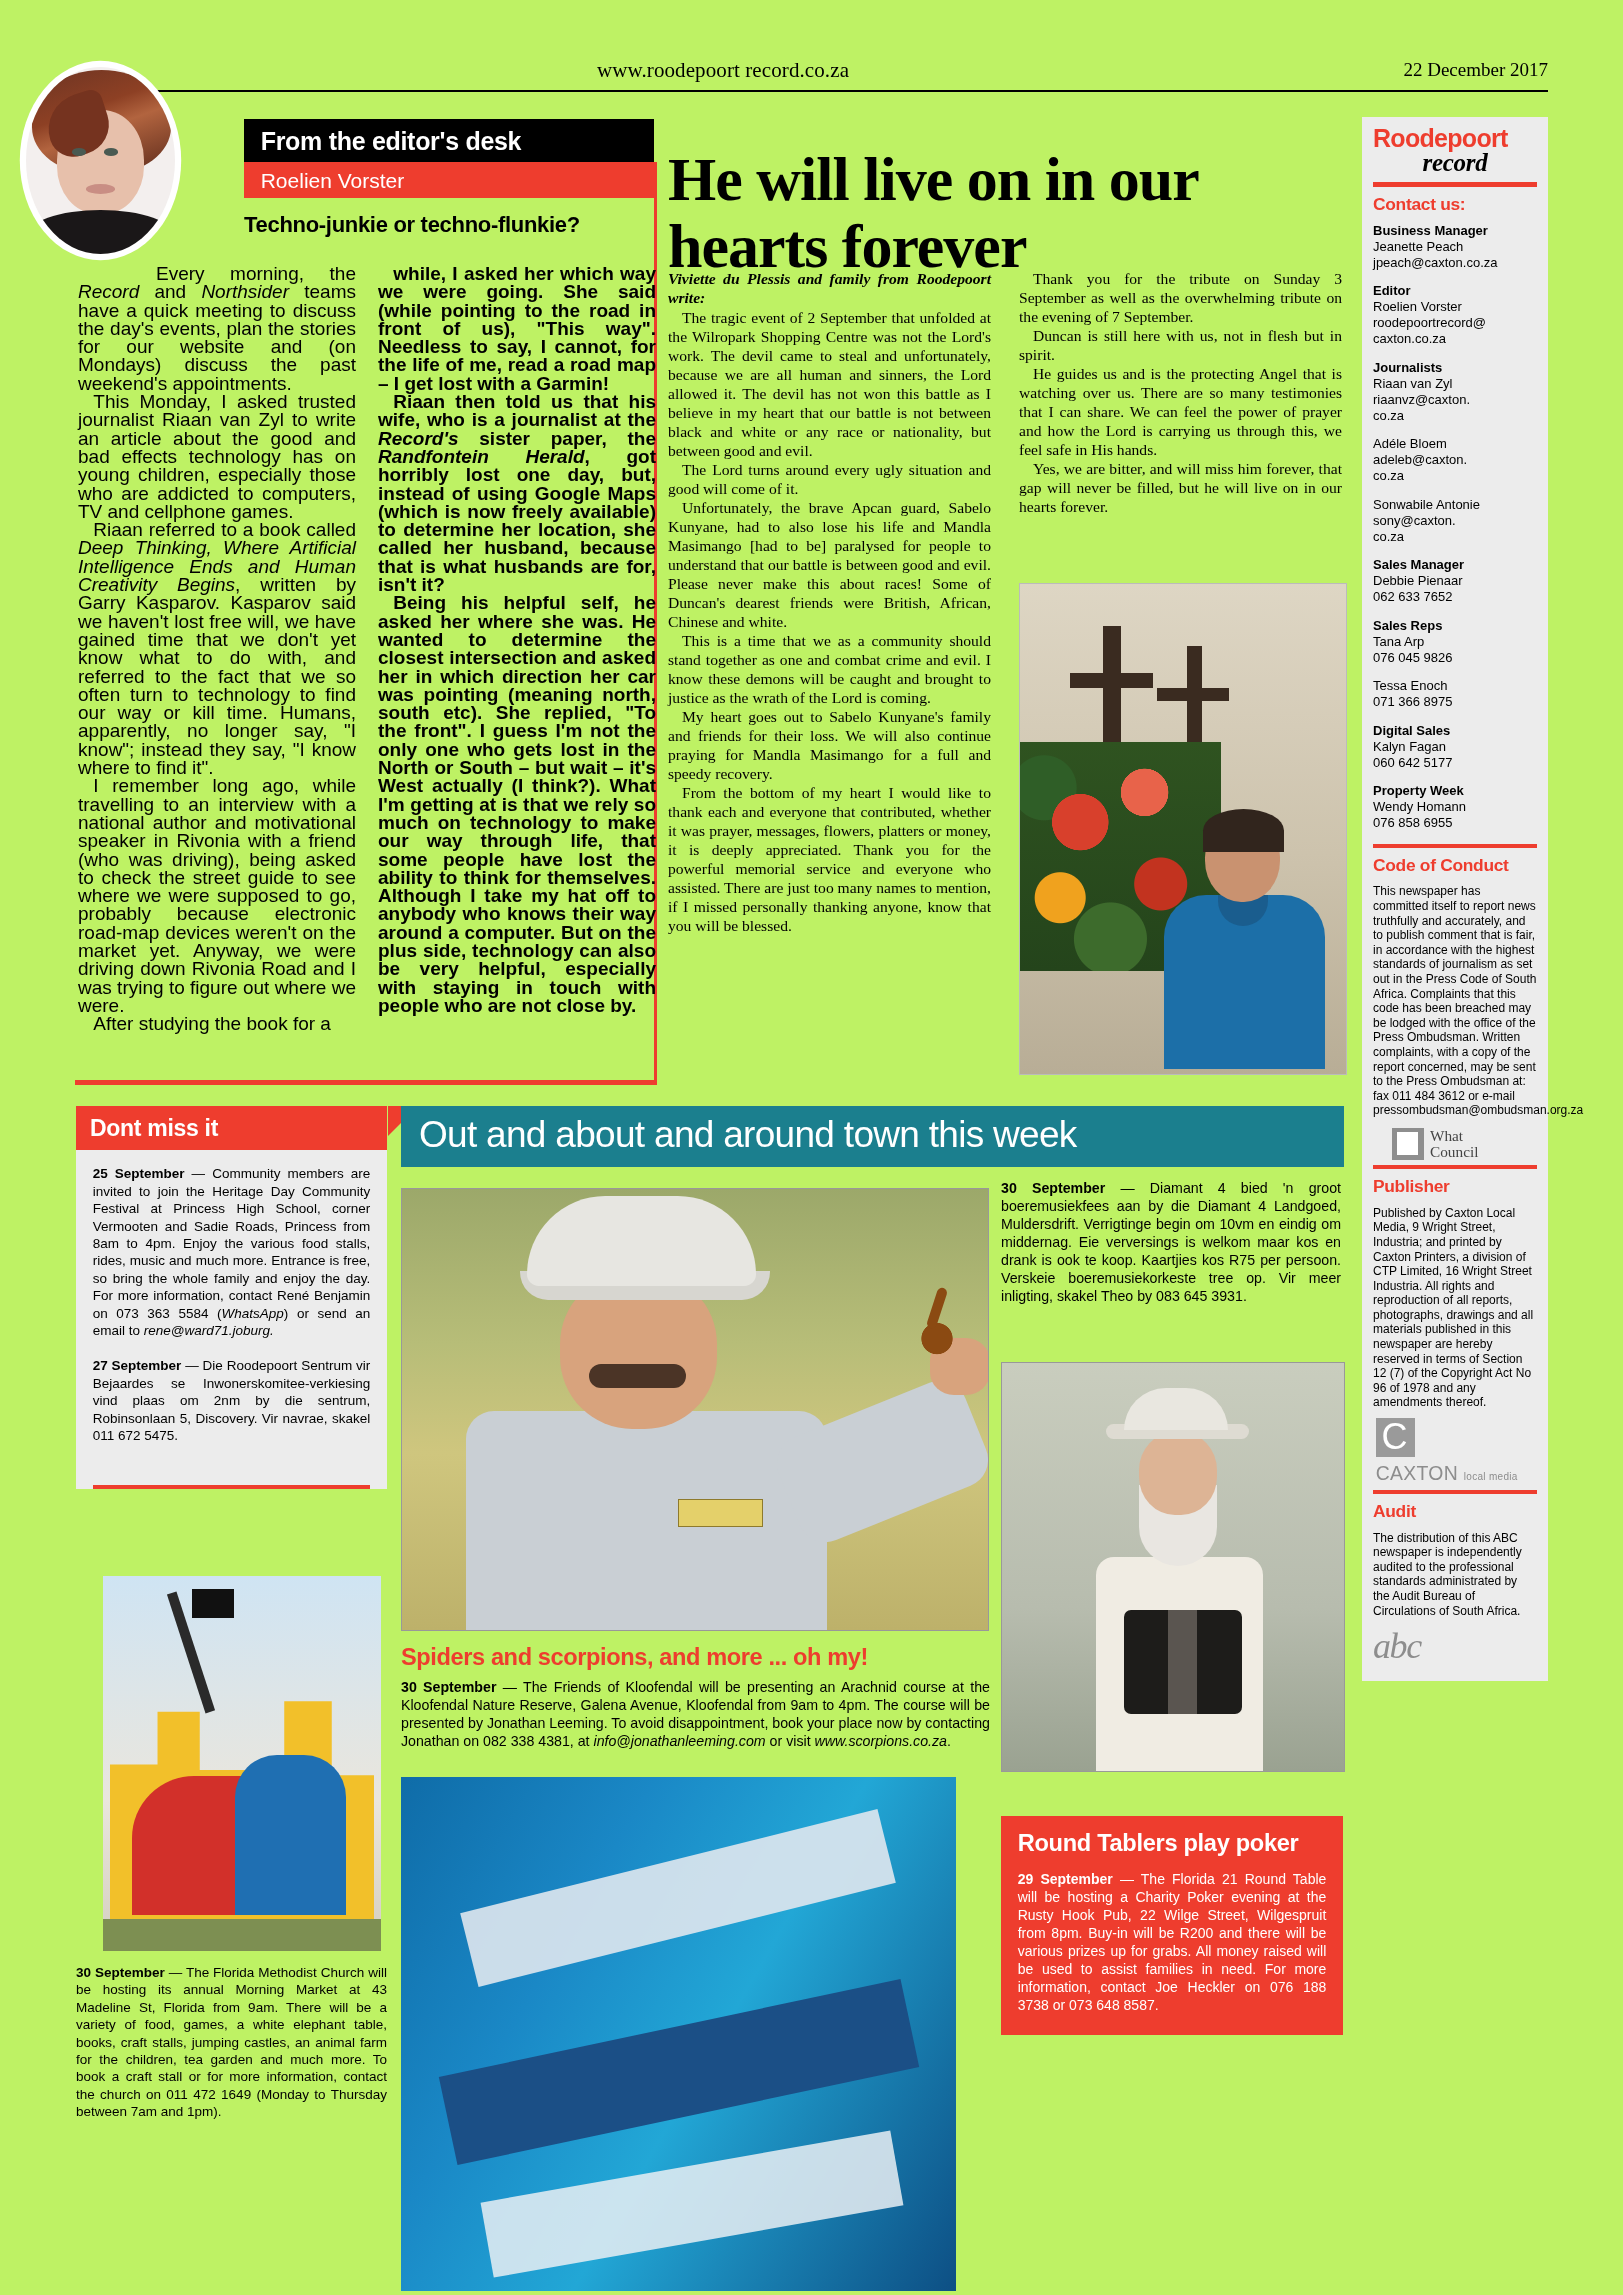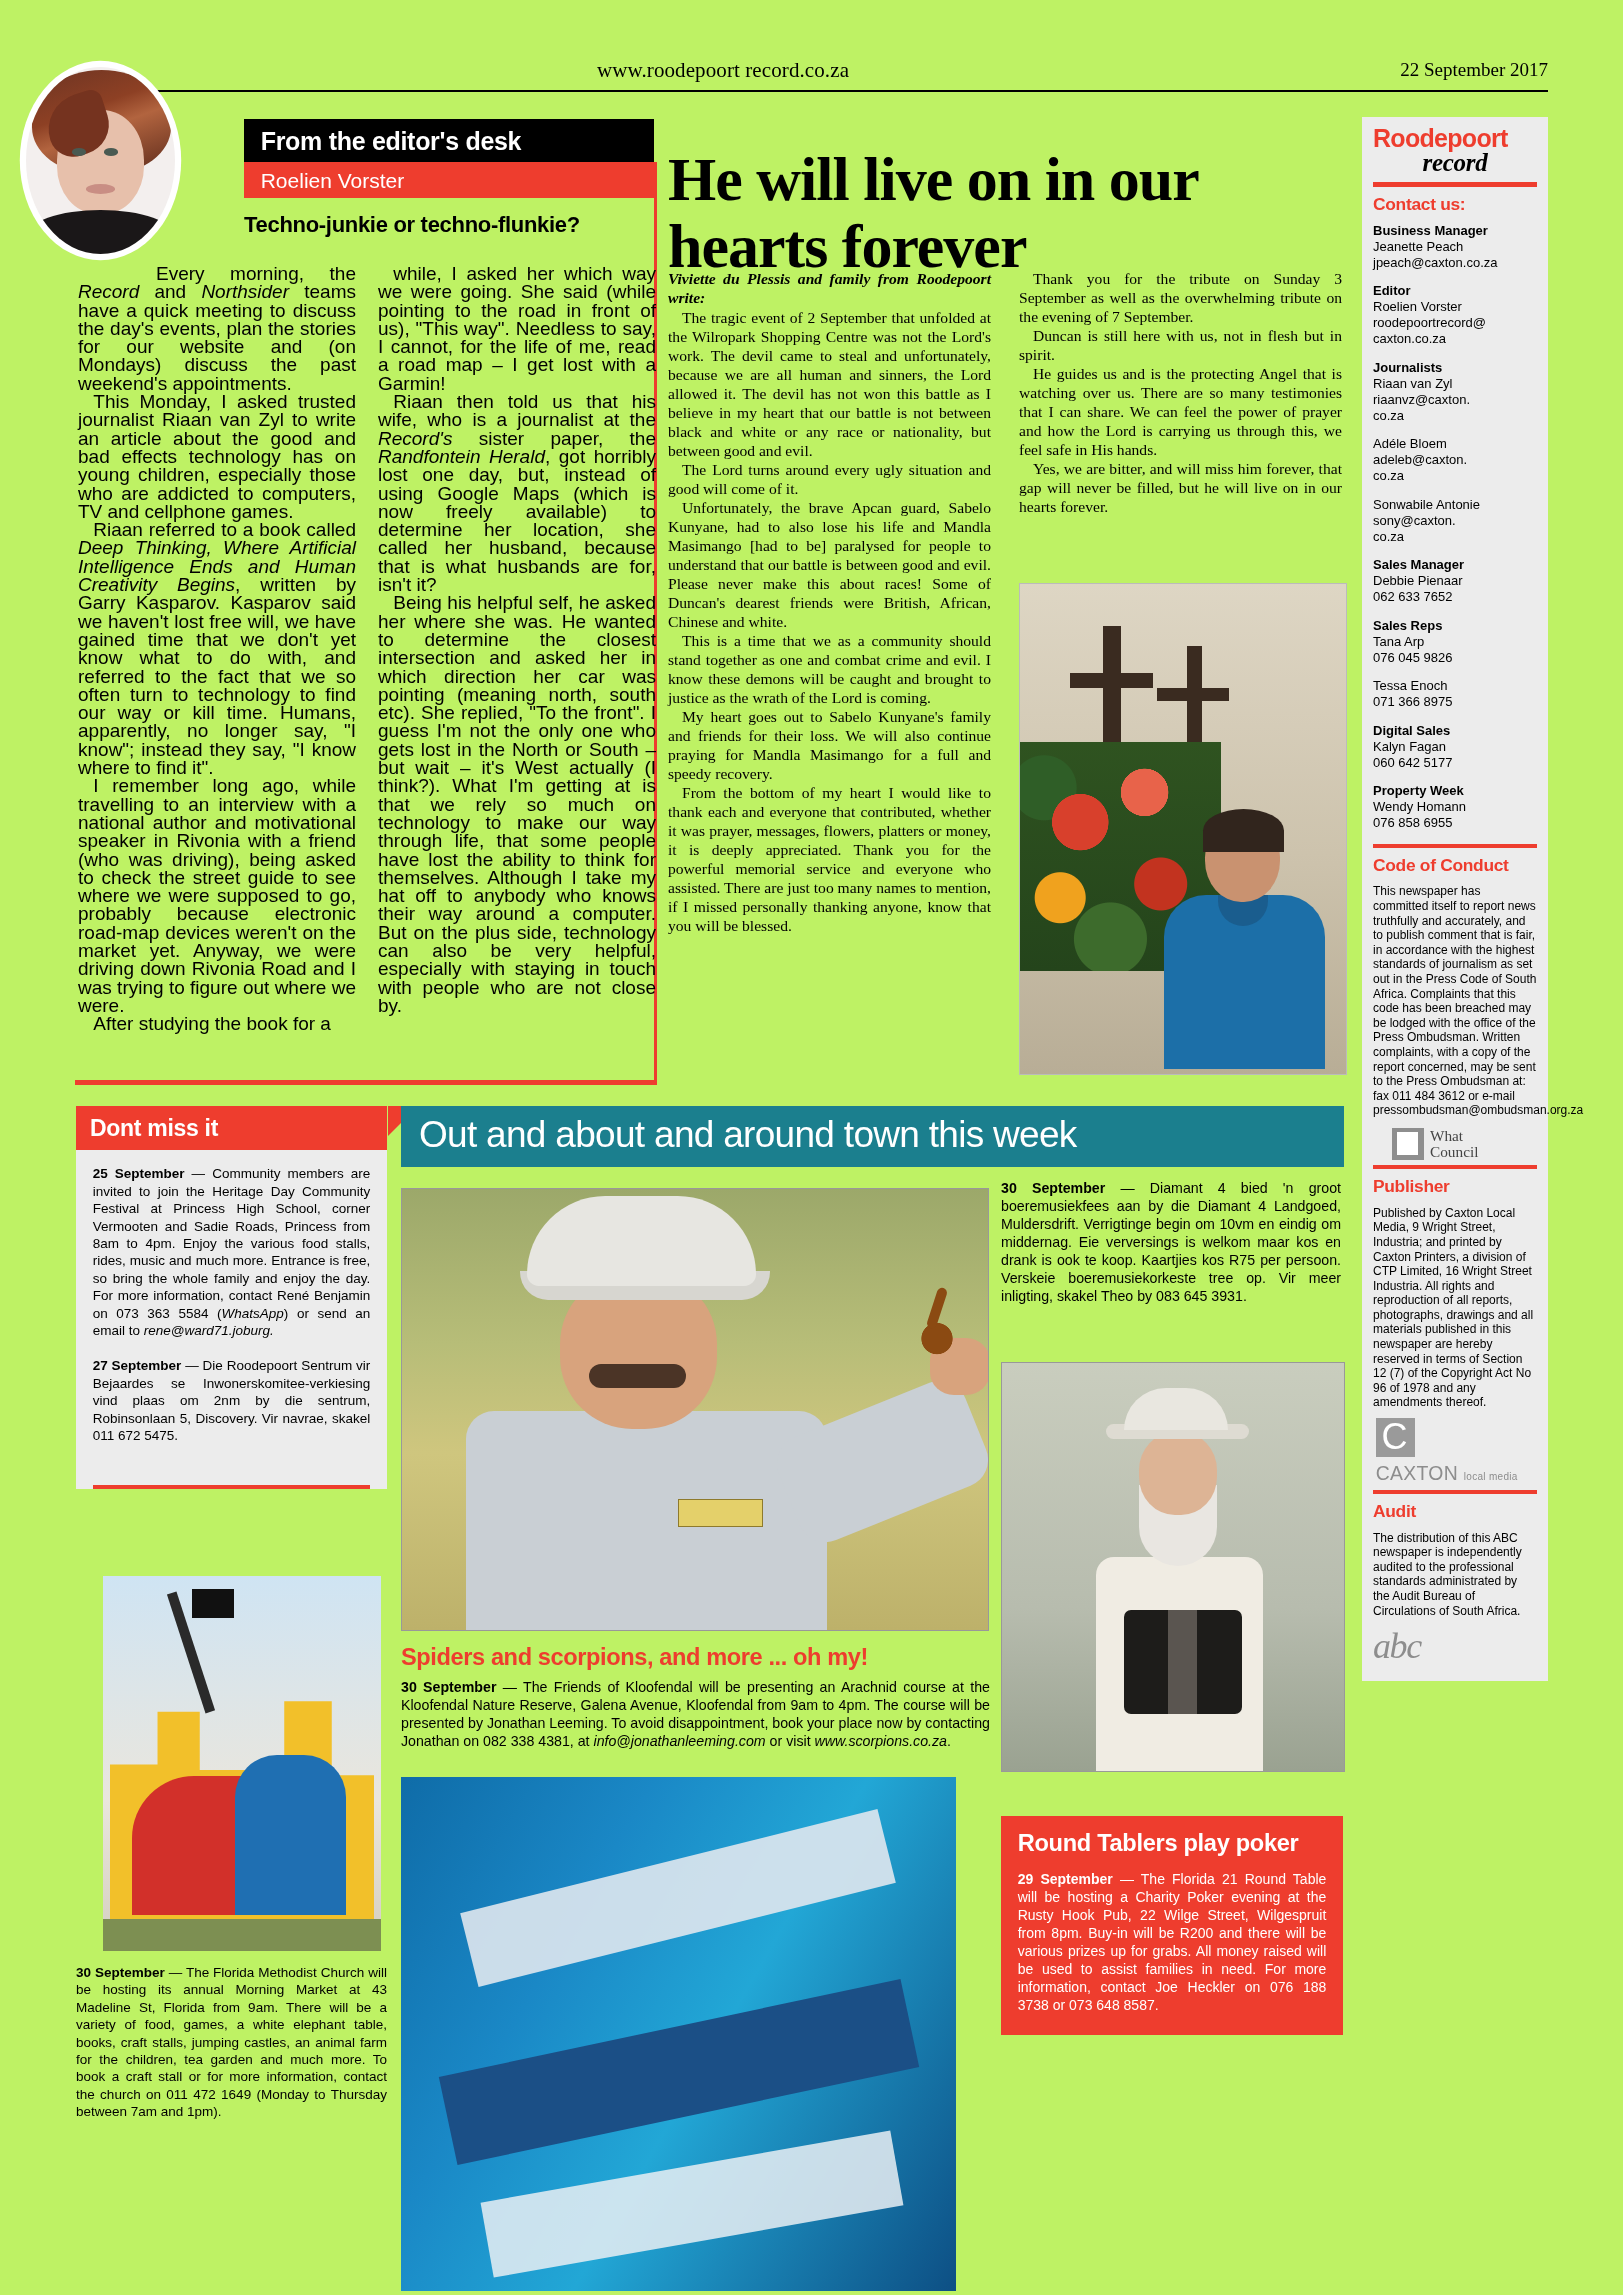--- a/index.html
+++ b/index.html
@@ -26,21 +26,21 @@
   .ed-title{position:absolute;left:244px;top:119px;width:410px;height:43px;background:#000;}
   .ed-title span{position:absolute;left:16.7px;top:8.3px;color:#fff;font-size:25px;font-weight:bold;letter-spacing:-0.3px;font-family:"Liberation Sans",sans-serif;}
   .ed-byline{position:absolute;left:244px;top:162px;width:410px;height:36px;background:#ee3d2e;}
   .ed-byline span{position:absolute;left:16.7px;top:7px;color:#fff;font-size:21px;font-family:"Liberation Sans",sans-serif;}
   .ed-sub{position:absolute;left:244px;top:212px;width:416px;font-size:22px;font-weight:bold;letter-spacing:-0.3px;}
   .ed-wrapline{position:absolute;left:654px;top:162px;width:2.8px;height:923px;background:#ee3d2e;}
   .ed-bottomline{position:absolute;left:75px;top:1080px;width:582px;height:4.9px;background:#ee3d2e;}
 
   .ed-cols{position:absolute;left:78px;top:255px;width:578px;height:819px;}
   .ed-col{position:absolute;top:10px;width:278px;font-size:19px;line-height:18.3px;text-align:justify;font-family:"Liberation Sans",sans-serif;}
-  .ed-col.c1{left:0;} .ed-col.c2{left:300px;}
+  .ed-col.c1{left:0;} .ed-col.c2{left:300px;font-weight:bold;}
   .ed-col p{margin:0;text-indent:15.3px;}
   .ed-col p.first{text-indent:78px;}
   .ed-col i{font-style:italic;}
 
   
   .art-head{position:absolute;left:668px;top:104px;width:677px;font-family:"Liberation Serif",serif;font-weight:bold;font-size:62px;line-height:67px;letter-spacing:-1px;}
   .art-cols{position:absolute;left:668px;top:269px;width:677px;}
   .art-col{position:absolute;top:0;width:323px;font-family:"Liberation Serif",serif;font-size:15.6px;line-height:19px;text-align:justify;}
   .art-col.a1{left:0;} .art-col.a2{left:351px;}
   .art-col p{margin:0;text-indent:14px;}
@@ -154,21 +154,21 @@
   .rt-body b{font-weight:bold;}
 </style>
 </head>
 <body>
 
 <div class="page">
 
   <div class="masthead">
     <div class="pageno">4</div>
     <div class="url">www.roodepoort record.co.za</div>
-    <div class="date">22 September 2017</div>
+    <div class="date">22 December 2017</div>
   </div>
   <div class="rule-top"></div>
 
   <div class="ed-photo">
     <div class="hair"></div>
     <div class="face"></div>
     <div class="fringe"></div>
     <div class="eye l"></div>
     <div class="eye r"></div>
     <div class="mouth"></div>

